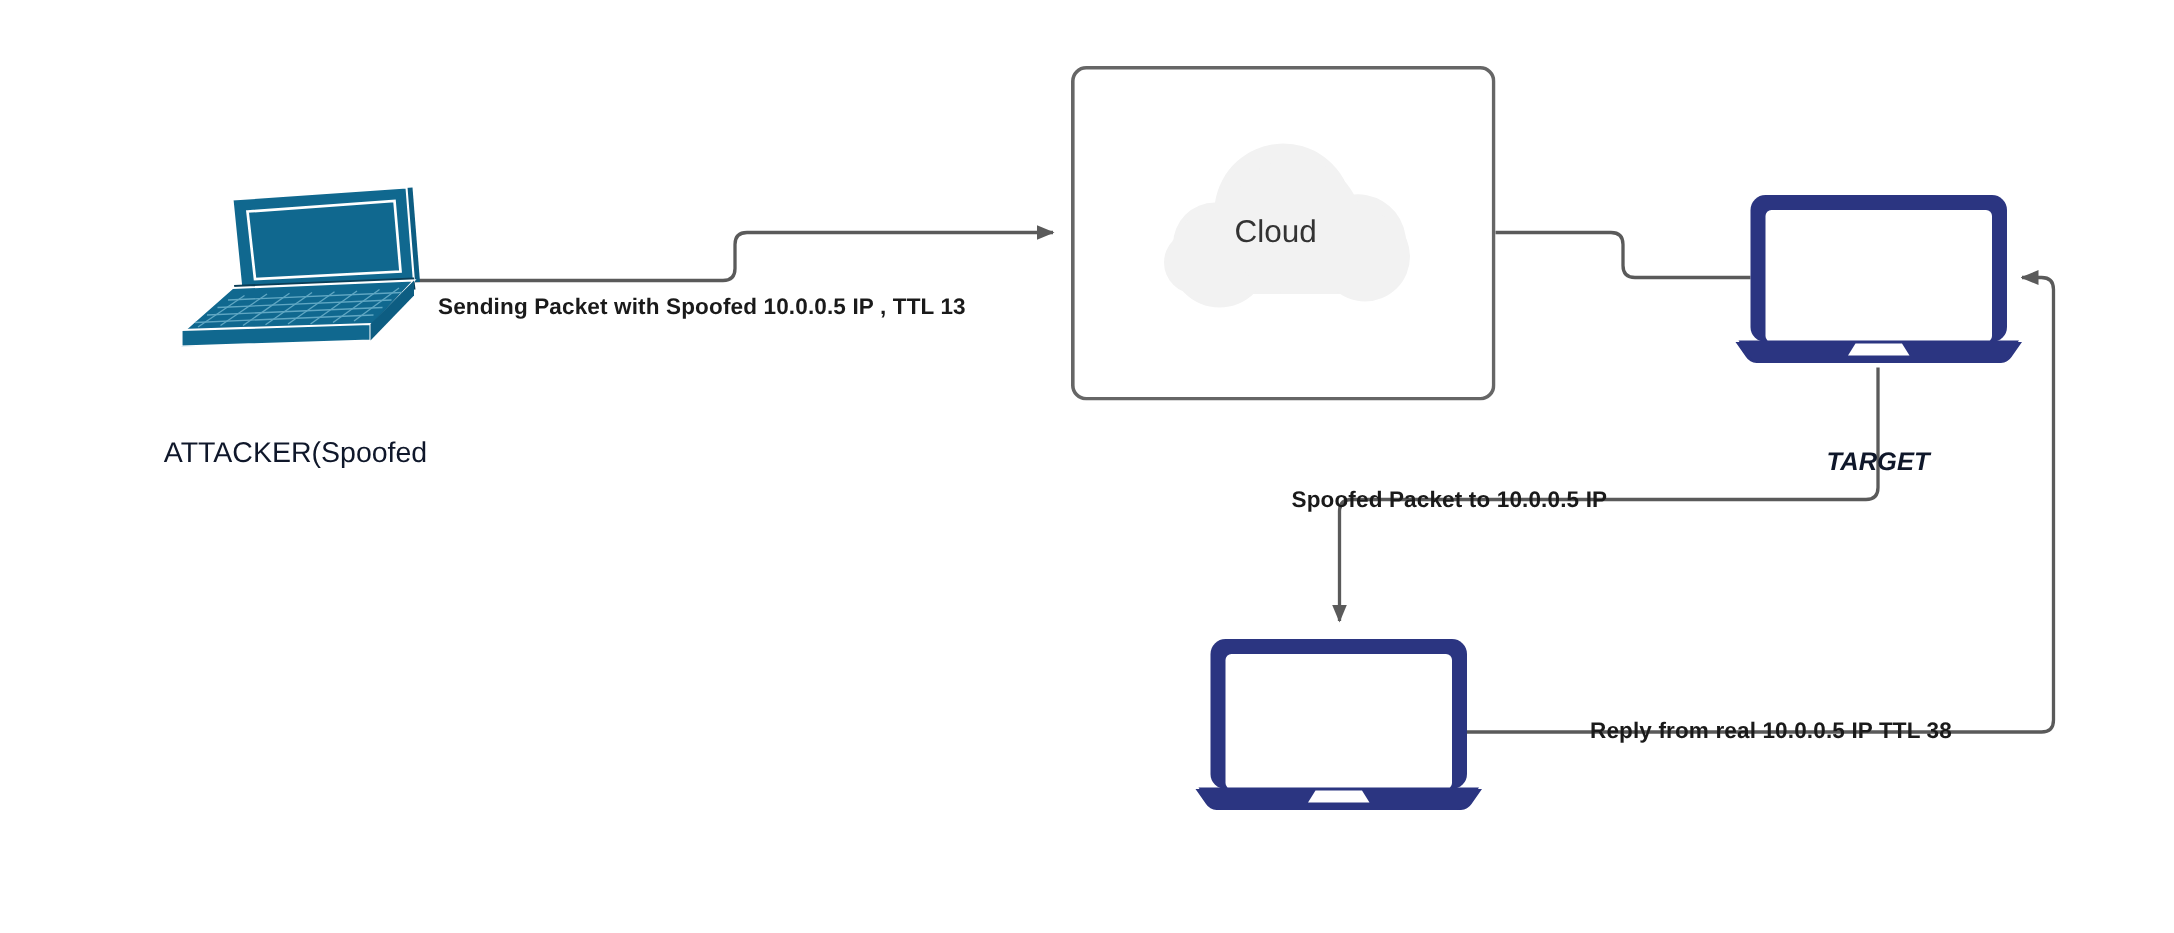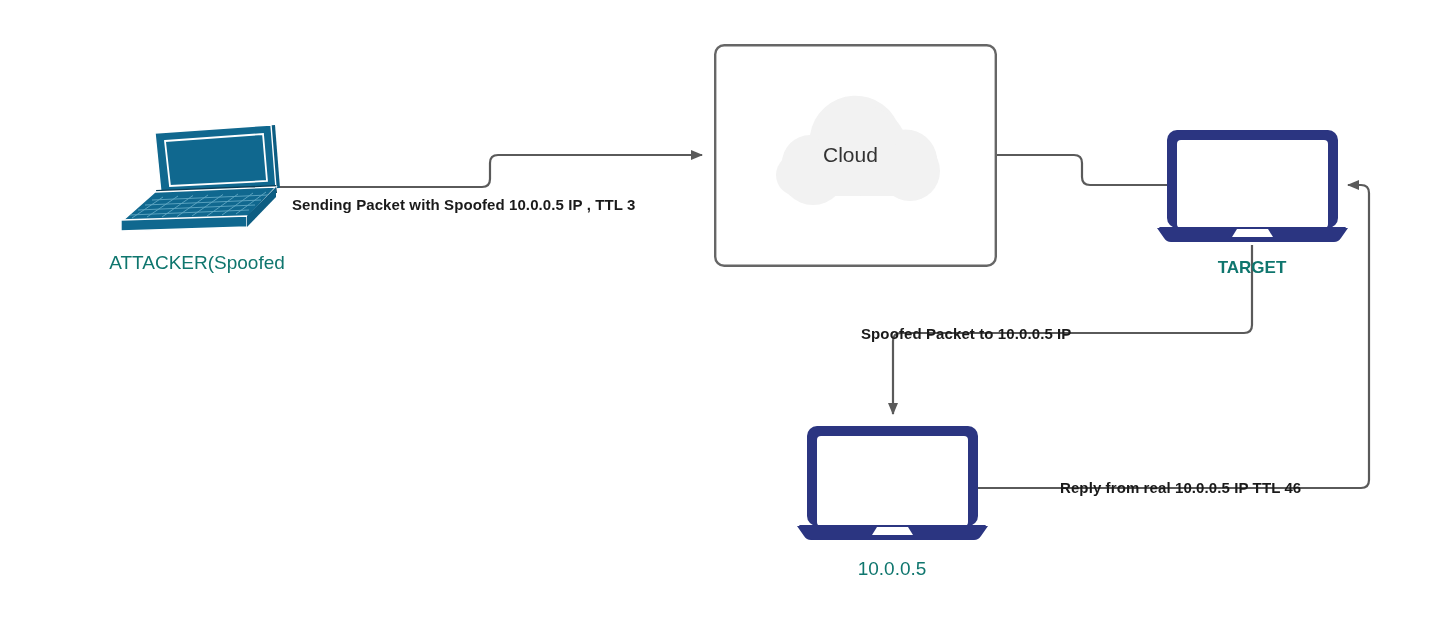--- a/index.html
+++ b/index.html
@@ -34,27 +34,29 @@
     font-size: 15px;
     font-weight: bold;
     color: #1a1a1a;
     white-space: nowrap;
     letter-spacing: 0.1px;
   }
   .node-label {
     position: absolute;
     font-family: "Liberation Sans", sans-serif;
     font-size: 19px;
-    color: #0f766e;
+    color: #0f172a;
     text-align: center;
     white-space: nowrap;
     line-height: 25px;
+    margin-top: 40px;
   }
   .node-label.bold-italic {
     font-weight: bold;
+    font-style: italic;
     font-size: 17px;
   }
   .cloud-text {
     position: absolute;
     font-family: "Liberation Sans", sans-serif;
     font-size: 21px;
     color: #333333;
     white-space: nowrap;
   }
 </style>
@@ -161,21 +163,20 @@
 
   <div class="node" style="left:795px; top:424px; width:195px; height:122px;">
     <svg width="195" height="122" viewBox="0 0 195 122" xmlns="http://www.w3.org/2000/svg">
       <rect x="12" y="2" width="171" height="100" rx="10" ry="10" fill="#2b3581"></rect>
       <rect x="22" y="12" width="151" height="90" rx="4" ry="4" fill="#ffffff"></rect>
       <path d="M2,102 L193,102 L186,112 a9,9 0 0 1 -7,4 L16,116 a9,9 0 0 1 -7,-4 z" fill="#2b3581"></path>
       <path d="M4,101 L191,101 L184,111 a10,10 0 0 1 -8,5 L19,116 a10,10 0 0 1 -8,-5 z" fill="#2b3581"></path>
       <path d="M82,103 L113,103 L118,111 L77,111 z" fill="#ffffff"></path>
     </svg>
   </div>
-  <div class="node-label" style="left:797px; top:556px; width:190px;">10.0.0.5</div>
 
-  <div class="edge-label" style="left:292px; top:196px;">Sending Packet with Spoofed 10.0.0.5 IP , TTL 3</div>
+  <div class="edge-label" style="left:292px; top:196px;">Sending Packet with Spoofed 10.0.0.5 IP , TTL 13</div>
 
   <div class="edge-label" style="left:861px; top:325px;">Spoofed Packet to 10.0.0.5 IP</div>
 
-  <div class="edge-label" style="left:1060px; top:479px;">Reply from real 10.0.0.5 IP TTL 46</div>
+  <div class="edge-label" style="left:1060px; top:479px;">Reply from real 10.0.0.5 IP TTL 38</div>
 
 </div>
 
 </body></html>

